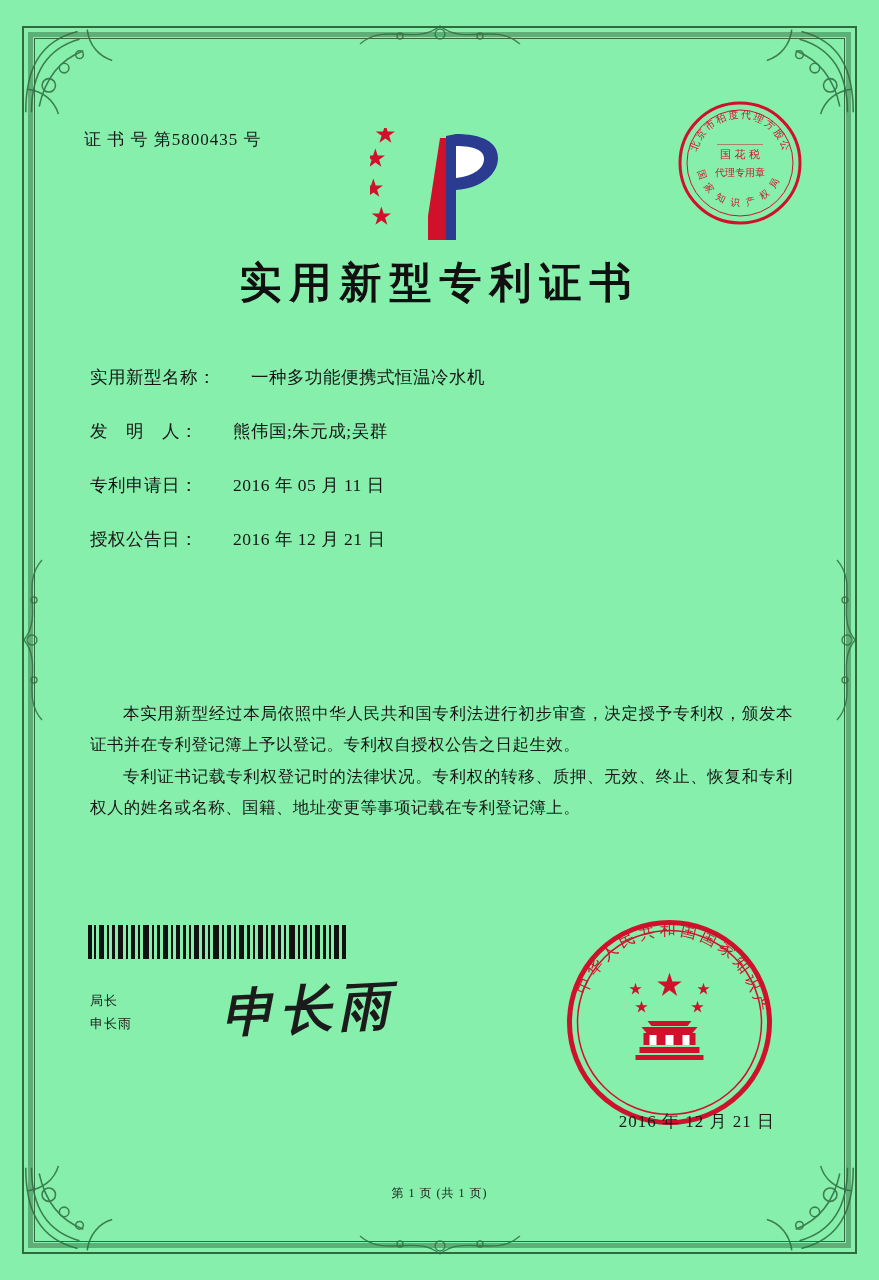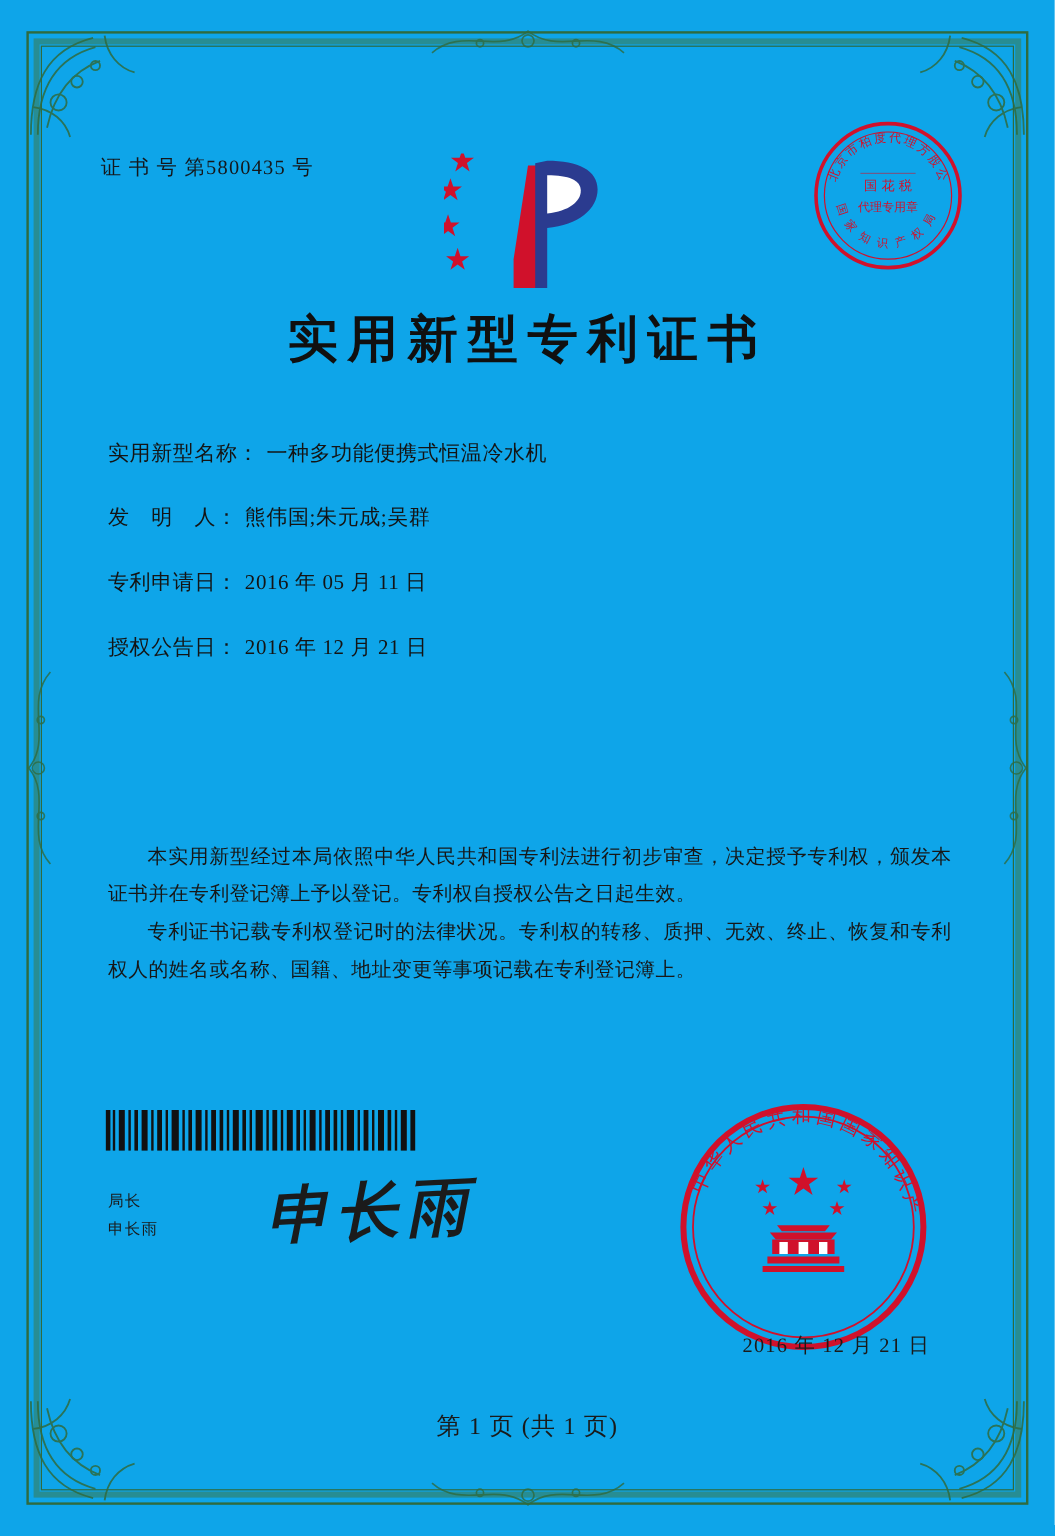--- a/index.html
+++ b/index.html
@@ -13,21 +13,21 @@
     font-family: "Liberation Serif", "DejaVu Serif", serif;
     color: #1a1a1a;
     position: relative;
     overflow: hidden;
   }
 
   
   .page {
     position: absolute;
     inset: 0;
-    background: #0ea5e9;
+    background: #86efac;
   }
   .border-outer {
     position: absolute;
     left: 22px;
     top: 26px;
     right: 22px;
     bottom: 26px;
     border: 2px solid #2f6b3f;
     box-sizing: border-box;
   }
@@ -128,20 +128,21 @@
     left: 28px;
     right: 20px;
     top: 295px;
   }
   .field-row {
     display: flex;
     align-items: baseline;
     margin-bottom: 30px;
     font-size: 17.5px;
     color: #141414;
+    gap: 29px;
   }
   .field-label {
     white-space: nowrap;
     letter-spacing: 0.5px;
   }
   .field-value {
     margin-left: 6px;
     letter-spacing: 0.5px;
     font-family: Liberation Serif, serif;
   }
@@ -211,21 +212,21 @@
     letter-spacing: 1px;
     color: #1a1a1a;
   }
 
   .page-num {
     position: absolute;
     left: 0;
     right: 0;
     bottom: 8px;
     text-align: center;
-    font-size: 20px;
+    font-size: 12px;
     letter-spacing: 1px;
     color: #1a1a1a;
   }
 </style>
 </head>
 <body>
 
 <div class="page">
 
   <div class="border-outer"></div>

